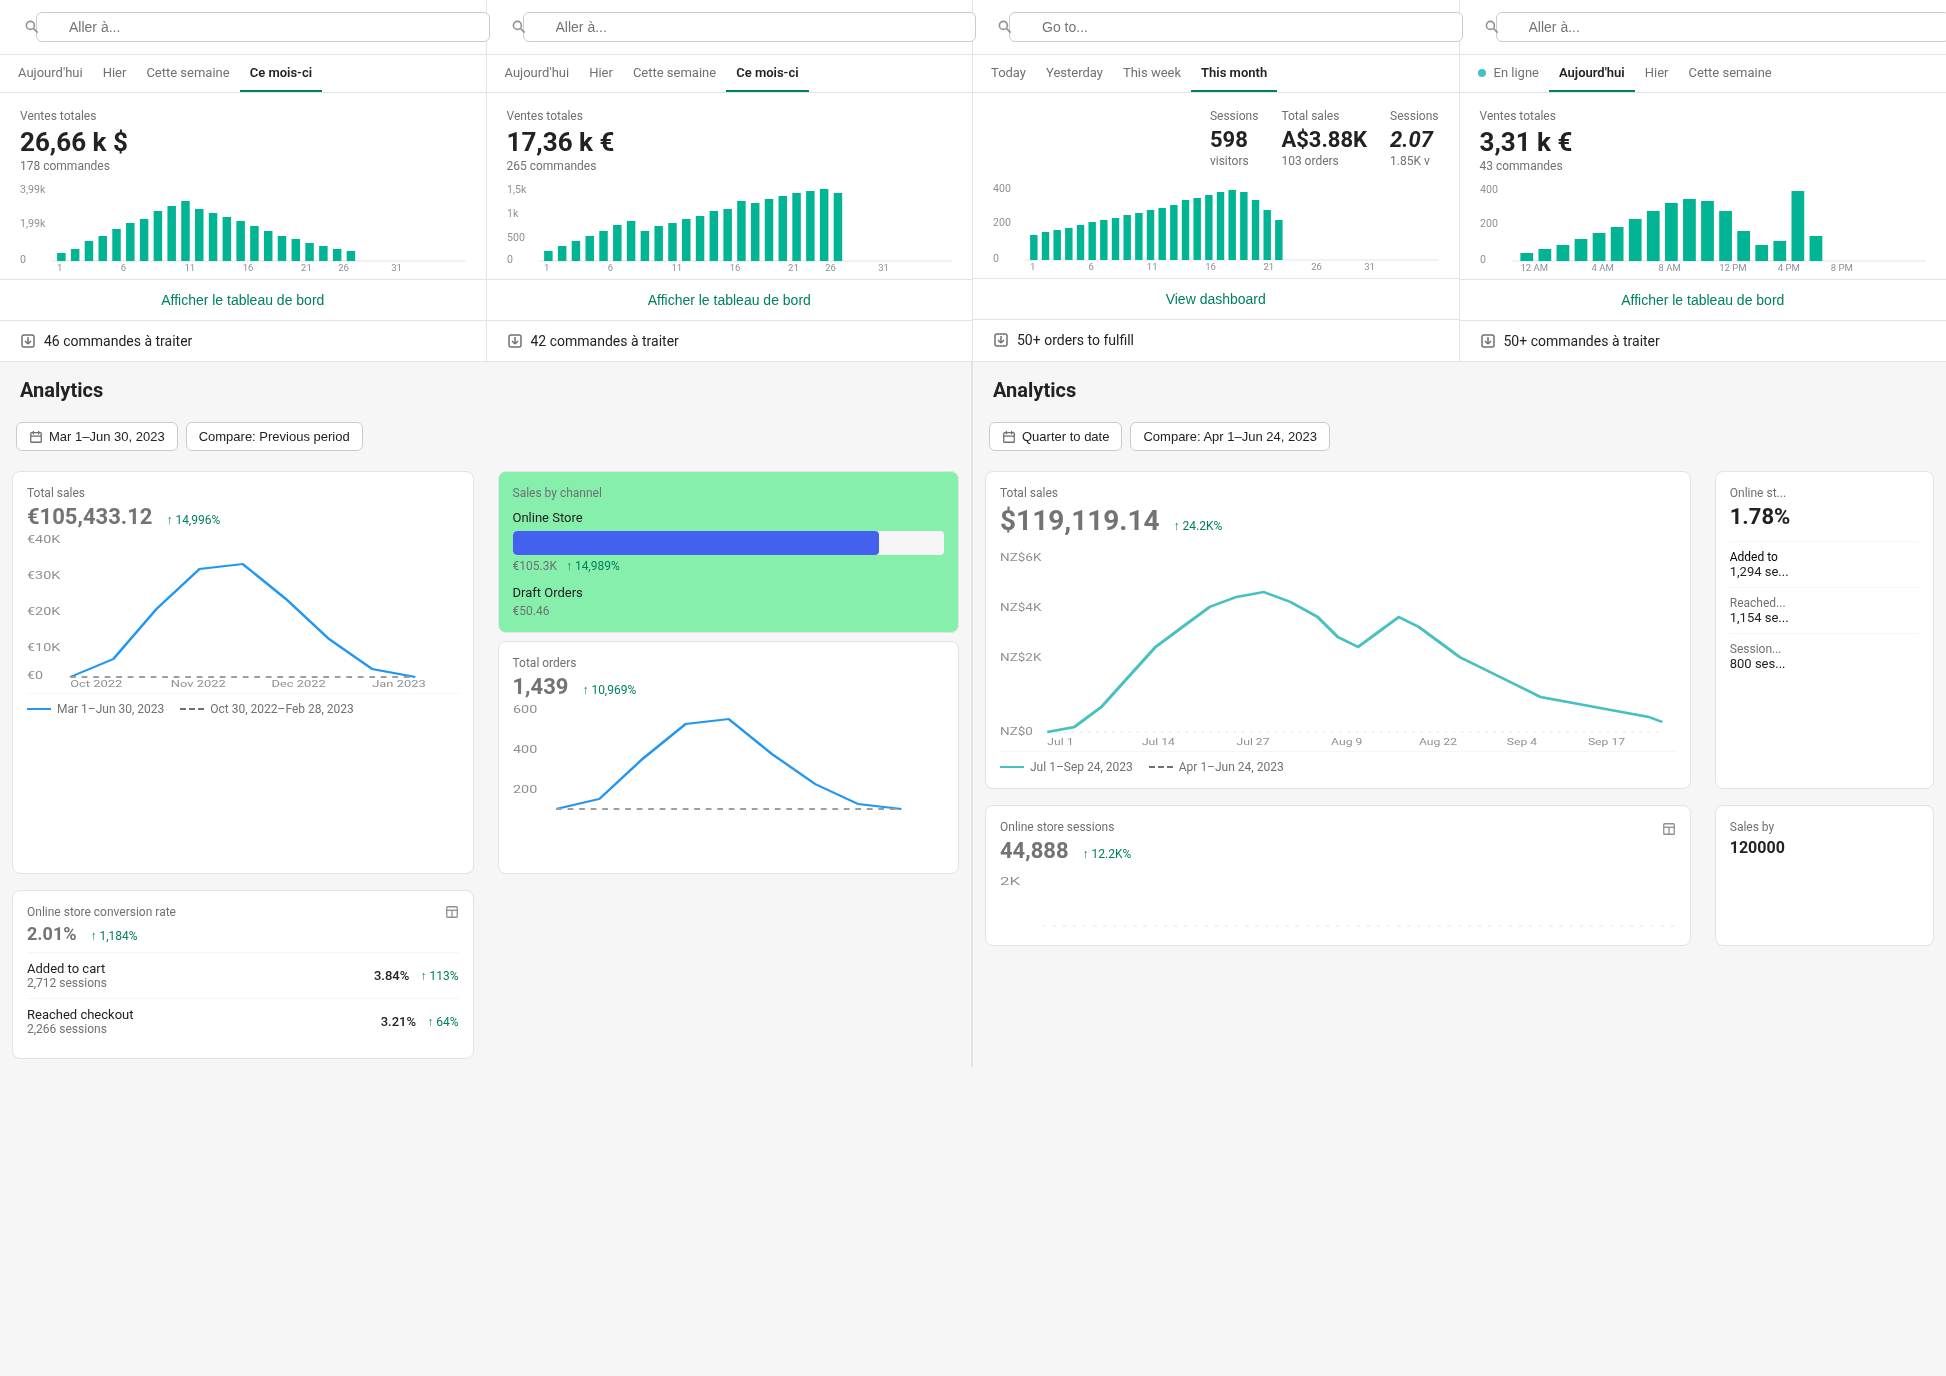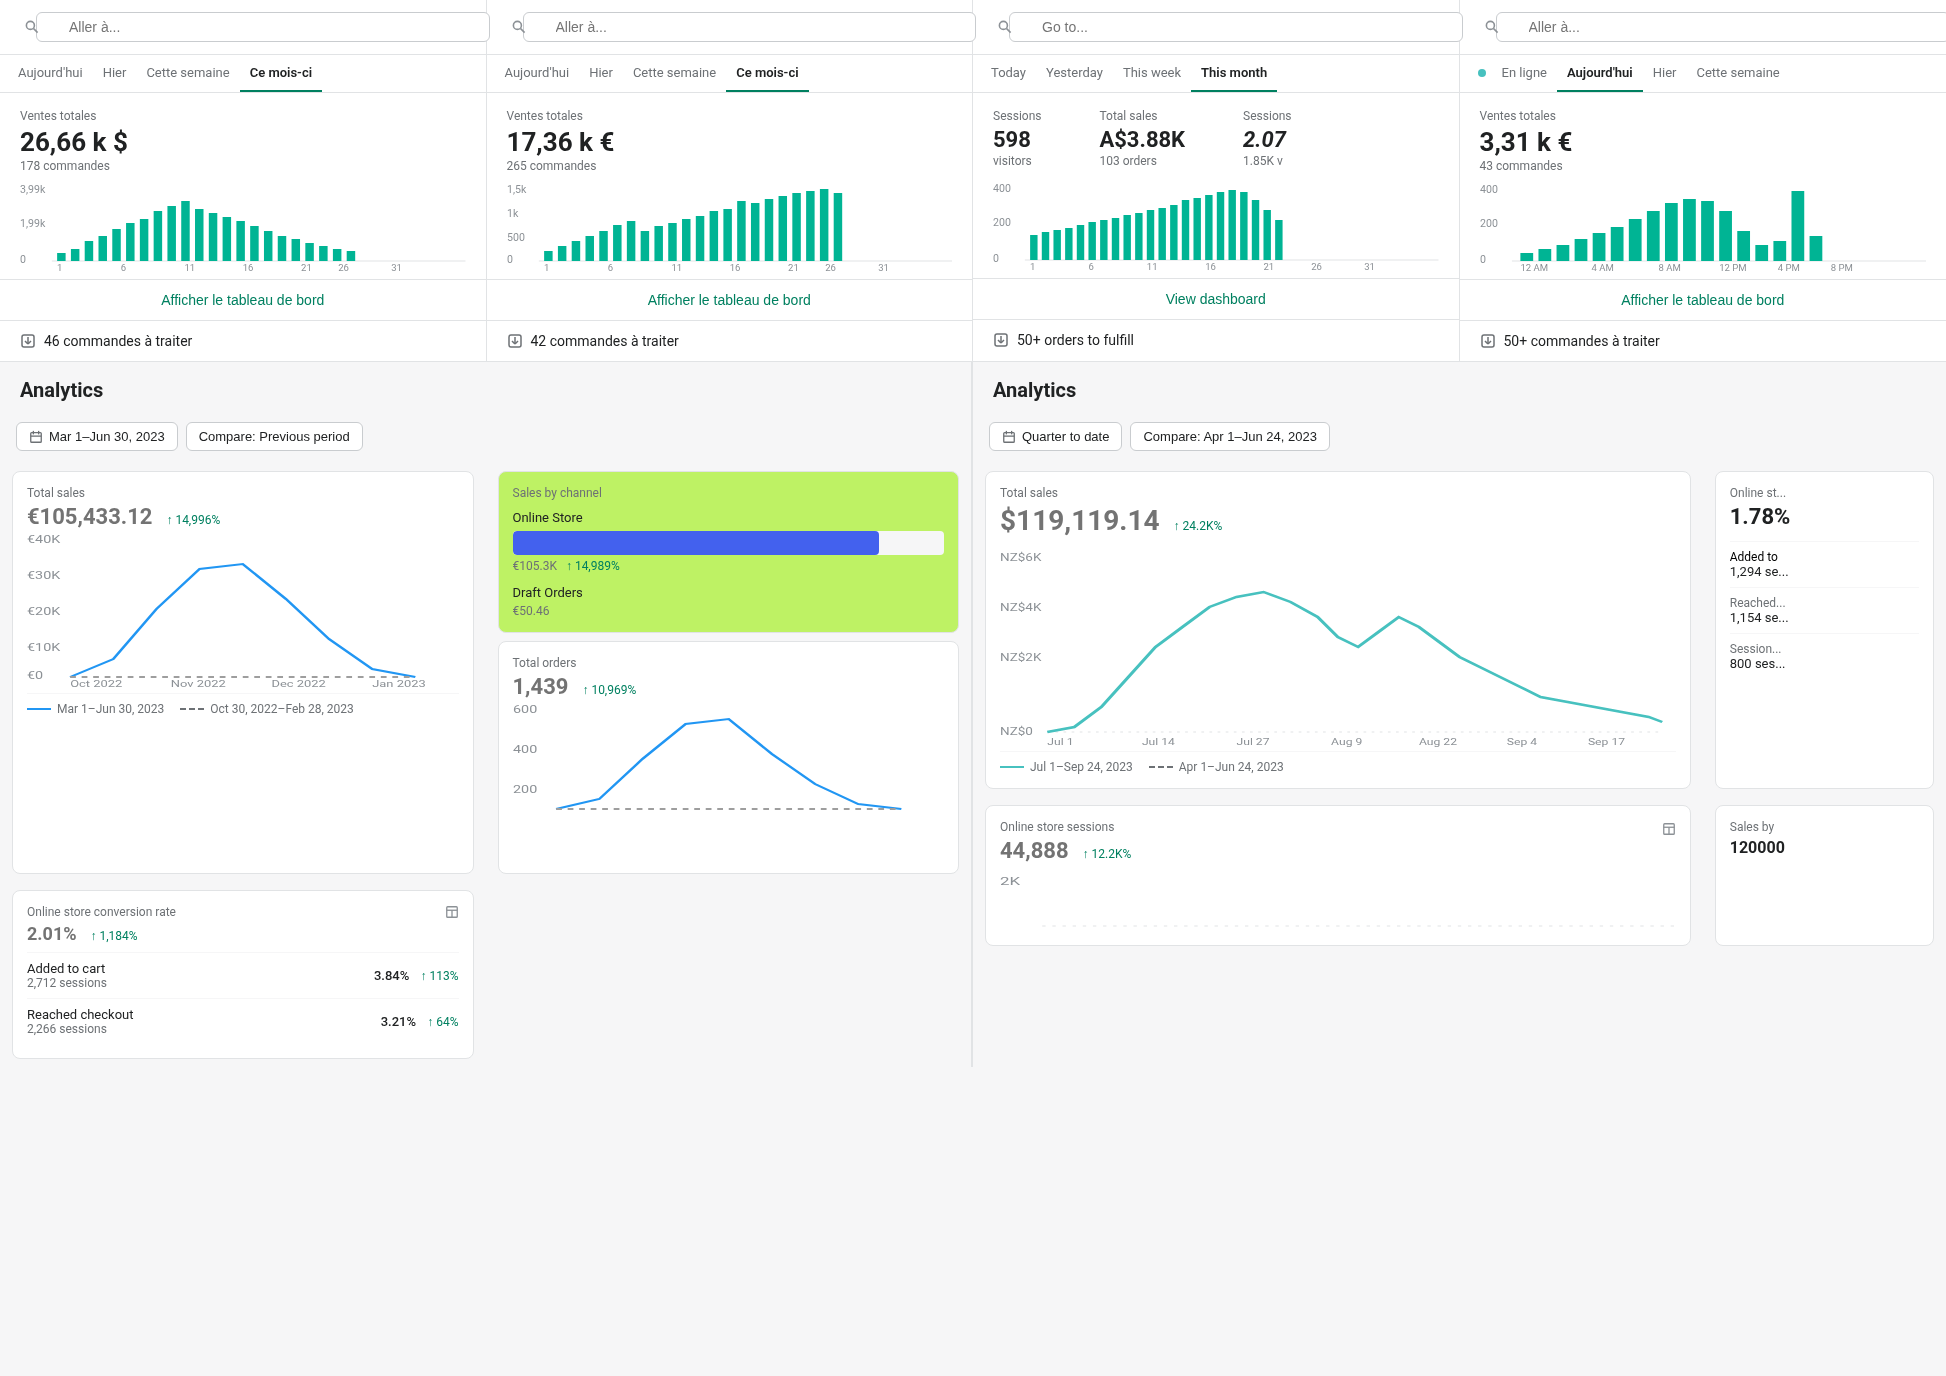--- a/index.html
+++ b/index.html
@@ -238,21 +238,21 @@
       font-size: 12px;
       color: #008060;
       margin-left: 8px;
     }
 
     .sales-channel-card {
       border: 1px solid #e1e3e5;
       border-radius: 8px;
       margin: 8px 12px;
       padding: 14px;
-      background: #bef264;
+      background: #86efac;
     }
 
     .channel-title {
       font-size: 12px;
       color: #6d7175;
       margin-bottom: 10px;
     }
 
     .channel-bar-label {
       font-size: 13px;
@@ -482,21 +482,21 @@
           <input type="text" placeholder="Go to..." style="">
         </div>
       </div>
       <div class="time-tabs">
         <div class="time-tab">Today</div>
         <div class="time-tab">Yesterday</div>
         <div class="time-tab">This week</div>
         <div class="time-tab active">This month</div>
       </div>
       <div class="panel-content">
-        <div style="display:flex; gap:58px; align-items: flex-start;">
+        <div style="display:flex; gap:23px; align-items: flex-start; justify-content: flex-end;">
           <div>
             <div class="ventes-label">Sessions</div>
             <div class="ventes-value" style="font-size:22px;">598</div>
             <div class="ventes-sub">visitors</div>
           </div>
           <div>
             <div class="ventes-label">Total sales</div>
             <div class="ventes-value" style="font-size:22px;">A$3.88K</div>
             <div class="ventes-sub">103 orders</div>
           </div>
@@ -560,21 +560,21 @@
       <div class="search-bar">
         <div class="search-icon-wrap">
           <svg viewBox="0 0 20 20" fill="none" stroke="currentColor" stroke-width="2">
             <circle cx="8" cy="8" r="5"></circle>
               <line x1="12" y1="12" x2="17" y2="17"></line>
           </svg>
           <input type="text" placeholder="Aller à..." style="">
         </div>
       </div>
       <div class="time-tabs">
-        <div class="time-tab" style="display:flex;align-items:center;gap:12px;">
+        <div class="time-tab" style="display:flex;align-items:center;gap:4px;">
           <span class="online-dot"></span>
           <span>En ligne</span>
         </div>
         <div class="time-tab active">Aujourd'hui</div>
         <div class="time-tab">Hier</div>
         <div class="time-tab">Cette semaine</div>
       </div>
       <div class="panel-content">
         <div class="ventes-label">Ventes totales</div>
         <div class="ventes-value">3,31 k €</div>

